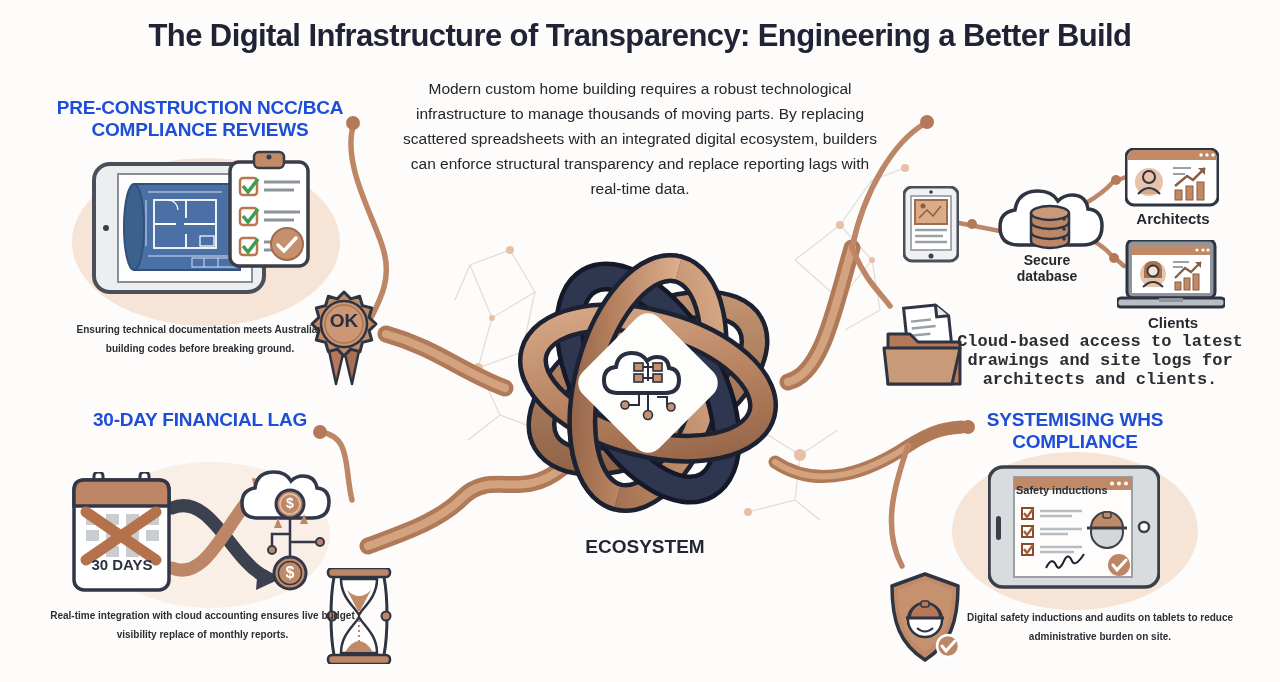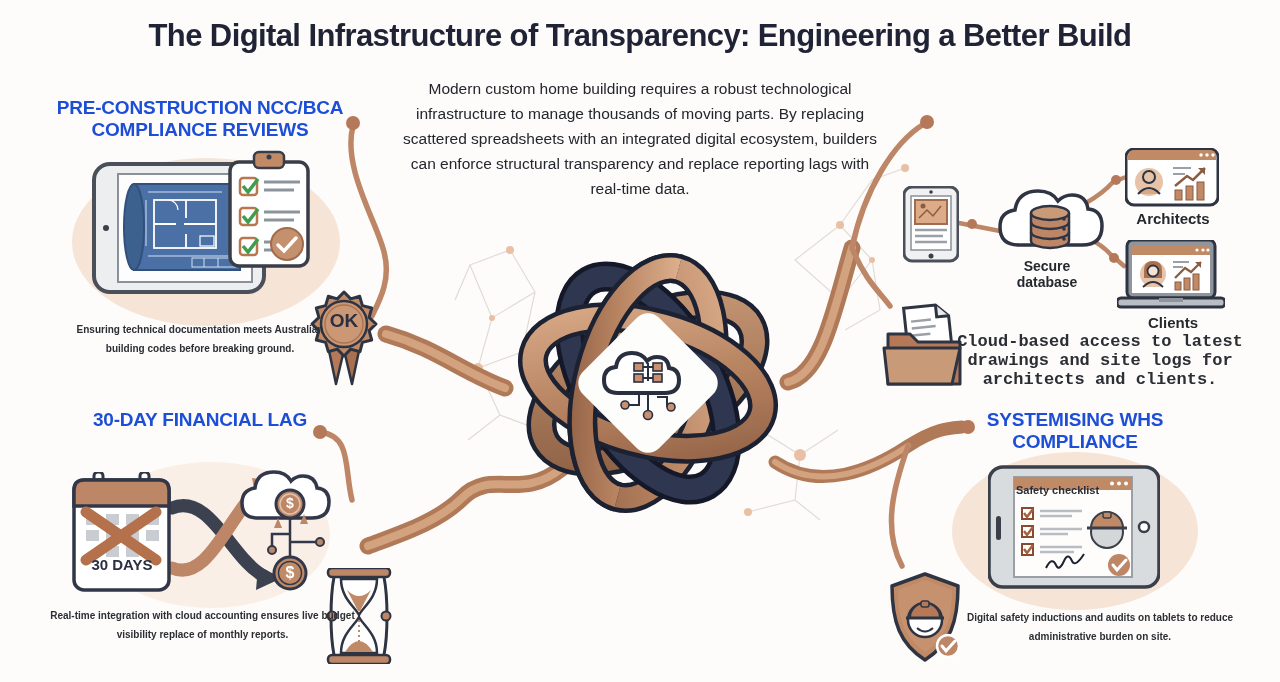--- a/index.html
+++ b/index.html
@@ -296,21 +296,21 @@
     <svg width="110" height="85" viewBox="0 0 110 85">
       <path d="M24,70 q-19,0 -19,-18 q0,-15 15,-17 q3,-19 23,-19 q14,0 20,10 q6,-6 14,-6 q14,0 16,14 q14,1 14,17 q0,19 -20,19 Z" fill="#fff" stroke="#2f3442" stroke-width="3.5"></path>
       <path d="M36,38 v28 a19,7 0 0 0 38,0 v-28" fill="#bd8767" stroke="#2f3442" stroke-width="2.5"></path>
       <ellipse cx="55" cy="38" rx="19" ry="7" fill="#c99a77" stroke="#2f3442" stroke-width="2.5"></ellipse>
       <path d="M36,47 a19,7 0 0 0 38,0 M36,57 a19,7 0 0 0 38,0" fill="none" stroke="#2f3442" stroke-width="2.5"></path>
       <circle cx="69" cy="44" r="1.8" fill="#2f3442"></circle>
         <circle cx="69" cy="54" r="1.8" fill="#2f3442"></circle>
         <circle cx="69" cy="64" r="1.8" fill="#2f3442"></circle>
     </svg>
   </div>
-  <div class="txt small-label" style="left:1012px;top:258px;width:70px;font-size:14px;line-height:16px;">Secure database</div>
+  <div class="txt small-label" style="left:1012px;top:252px;width:70px;font-size:14px;line-height:16px;">Secure database</div>
 
   <div class="icon" style="left:1125px;top:148px;">
     <svg width="94" height="60" viewBox="0 0 94 60">
       <rect x="1" y="1" width="92" height="56" rx="8" fill="#fff" stroke="#2f3442" stroke-width="3"></rect>
       <path d="M3,12 v-4 q0,-6 6,-6 h76 q6,0 6,6 v4 Z" fill="#c08a67"></path>
       <circle cx="76" cy="7" r="1.7" fill="#fff"></circle>
         <circle cx="82" cy="7" r="1.7" fill="#fff"></circle>
         <circle cx="88" cy="7" r="1.7" fill="#fff"></circle>
       <circle cx="24" cy="34" r="14" fill="#e7c3a9"></circle>
       <circle cx="24" cy="29" r="6" fill="#e7c3a9" stroke="#2f3442" stroke-width="2"></circle>
@@ -384,21 +384,21 @@
       </g>
       <circle cx="119" cy="68" r="16" fill="#d4d7da" stroke="#3a3f4a" stroke-width="2"></circle>
       <path d="M103,64 a16,16 0 0 1 32,0 Z" fill="#c08a67" stroke="#3a3f4a" stroke-width="2"></path>
       <path d="M99,64 H139" stroke="#3a3f4a" stroke-width="3"></path>
       <rect x="115" y="48" width="8" height="6" rx="2" fill="#c08a67" stroke="#3a3f4a" stroke-width="1.5"></rect>
       <path d="M58,104 q6,-12 10,-3 q3,7 8,-4 q4,-9 8,0 q3,7 12,-7" stroke="#1d2233" stroke-width="2" fill="none"></path>
       <circle cx="131" cy="101" r="11" fill="#bd8767"></circle>
       <path d="M125,101 l4,5 l9,-10" stroke="#fff" stroke-width="3" fill="none" stroke-linecap="round"></path>
     </svg>
   </div>
-  <div class="txt chk-title">Safety checklist</div>
+  <div class="txt chk-title">Safety inductions</div>
 
   <div class="icon" style="left:884px;top:570px;">
     <svg width="82" height="95" viewBox="0 0 82 95">
       <path d="M41,4 L74,16 C74,52 66,74 41,90 C16,74 8,52 8,16 Z" fill="#c08a67" stroke="#2f3442" stroke-width="3.5" stroke-linejoin="round"></path>
       <path d="M41,10 L68,20 C68,50 61,68 41,82 C21,68 14,50 14,20 Z" fill="#cb9774" opacity="0.55"></path>
       <circle cx="41" cy="50" r="17" fill="#fff" stroke="#2f3442" stroke-width="2.5"></circle>
       <path d="M26,48 a15,15 0 0 1 30,0 Z" fill="#b5795a" stroke="#2f3442" stroke-width="2"></path>
       <path d="M22,48 H60" stroke="#2f3442" stroke-width="3"></path>
       <rect x="37" y="31" width="8" height="6" rx="2" fill="#b5795a" stroke="#2f3442" stroke-width="1.5"></rect>
       <path d="M33,58 q8,7 16,0" stroke="#2f3442" stroke-width="2" fill="none"></path>
@@ -423,15 +423,16 @@
 
   <div class="txt caption" style="left:952px;top:332px;width:296px;font-size:17px;font-family:Liberation Mono, monospace;">Cloud-based access to latest drawings and site logs for architects and clients.</div>
 
   <div class="txt sec-head" style="left:932px;top:409px;width:286px;">
     <span>SYSTEMISING WHS</span>
     <span>COMPLIANCE</span>
   </div>
   <div class="txt caption" style="left:958px;top:608px;width:284px;">Digital safety inductions and audits on tablets to reduce administrative burden on site.</div>
 
   <div class="txt center-label">
+    <span>ECOSYSTEM</span>
   </div>
 
 </div>
 
 </body></html>

